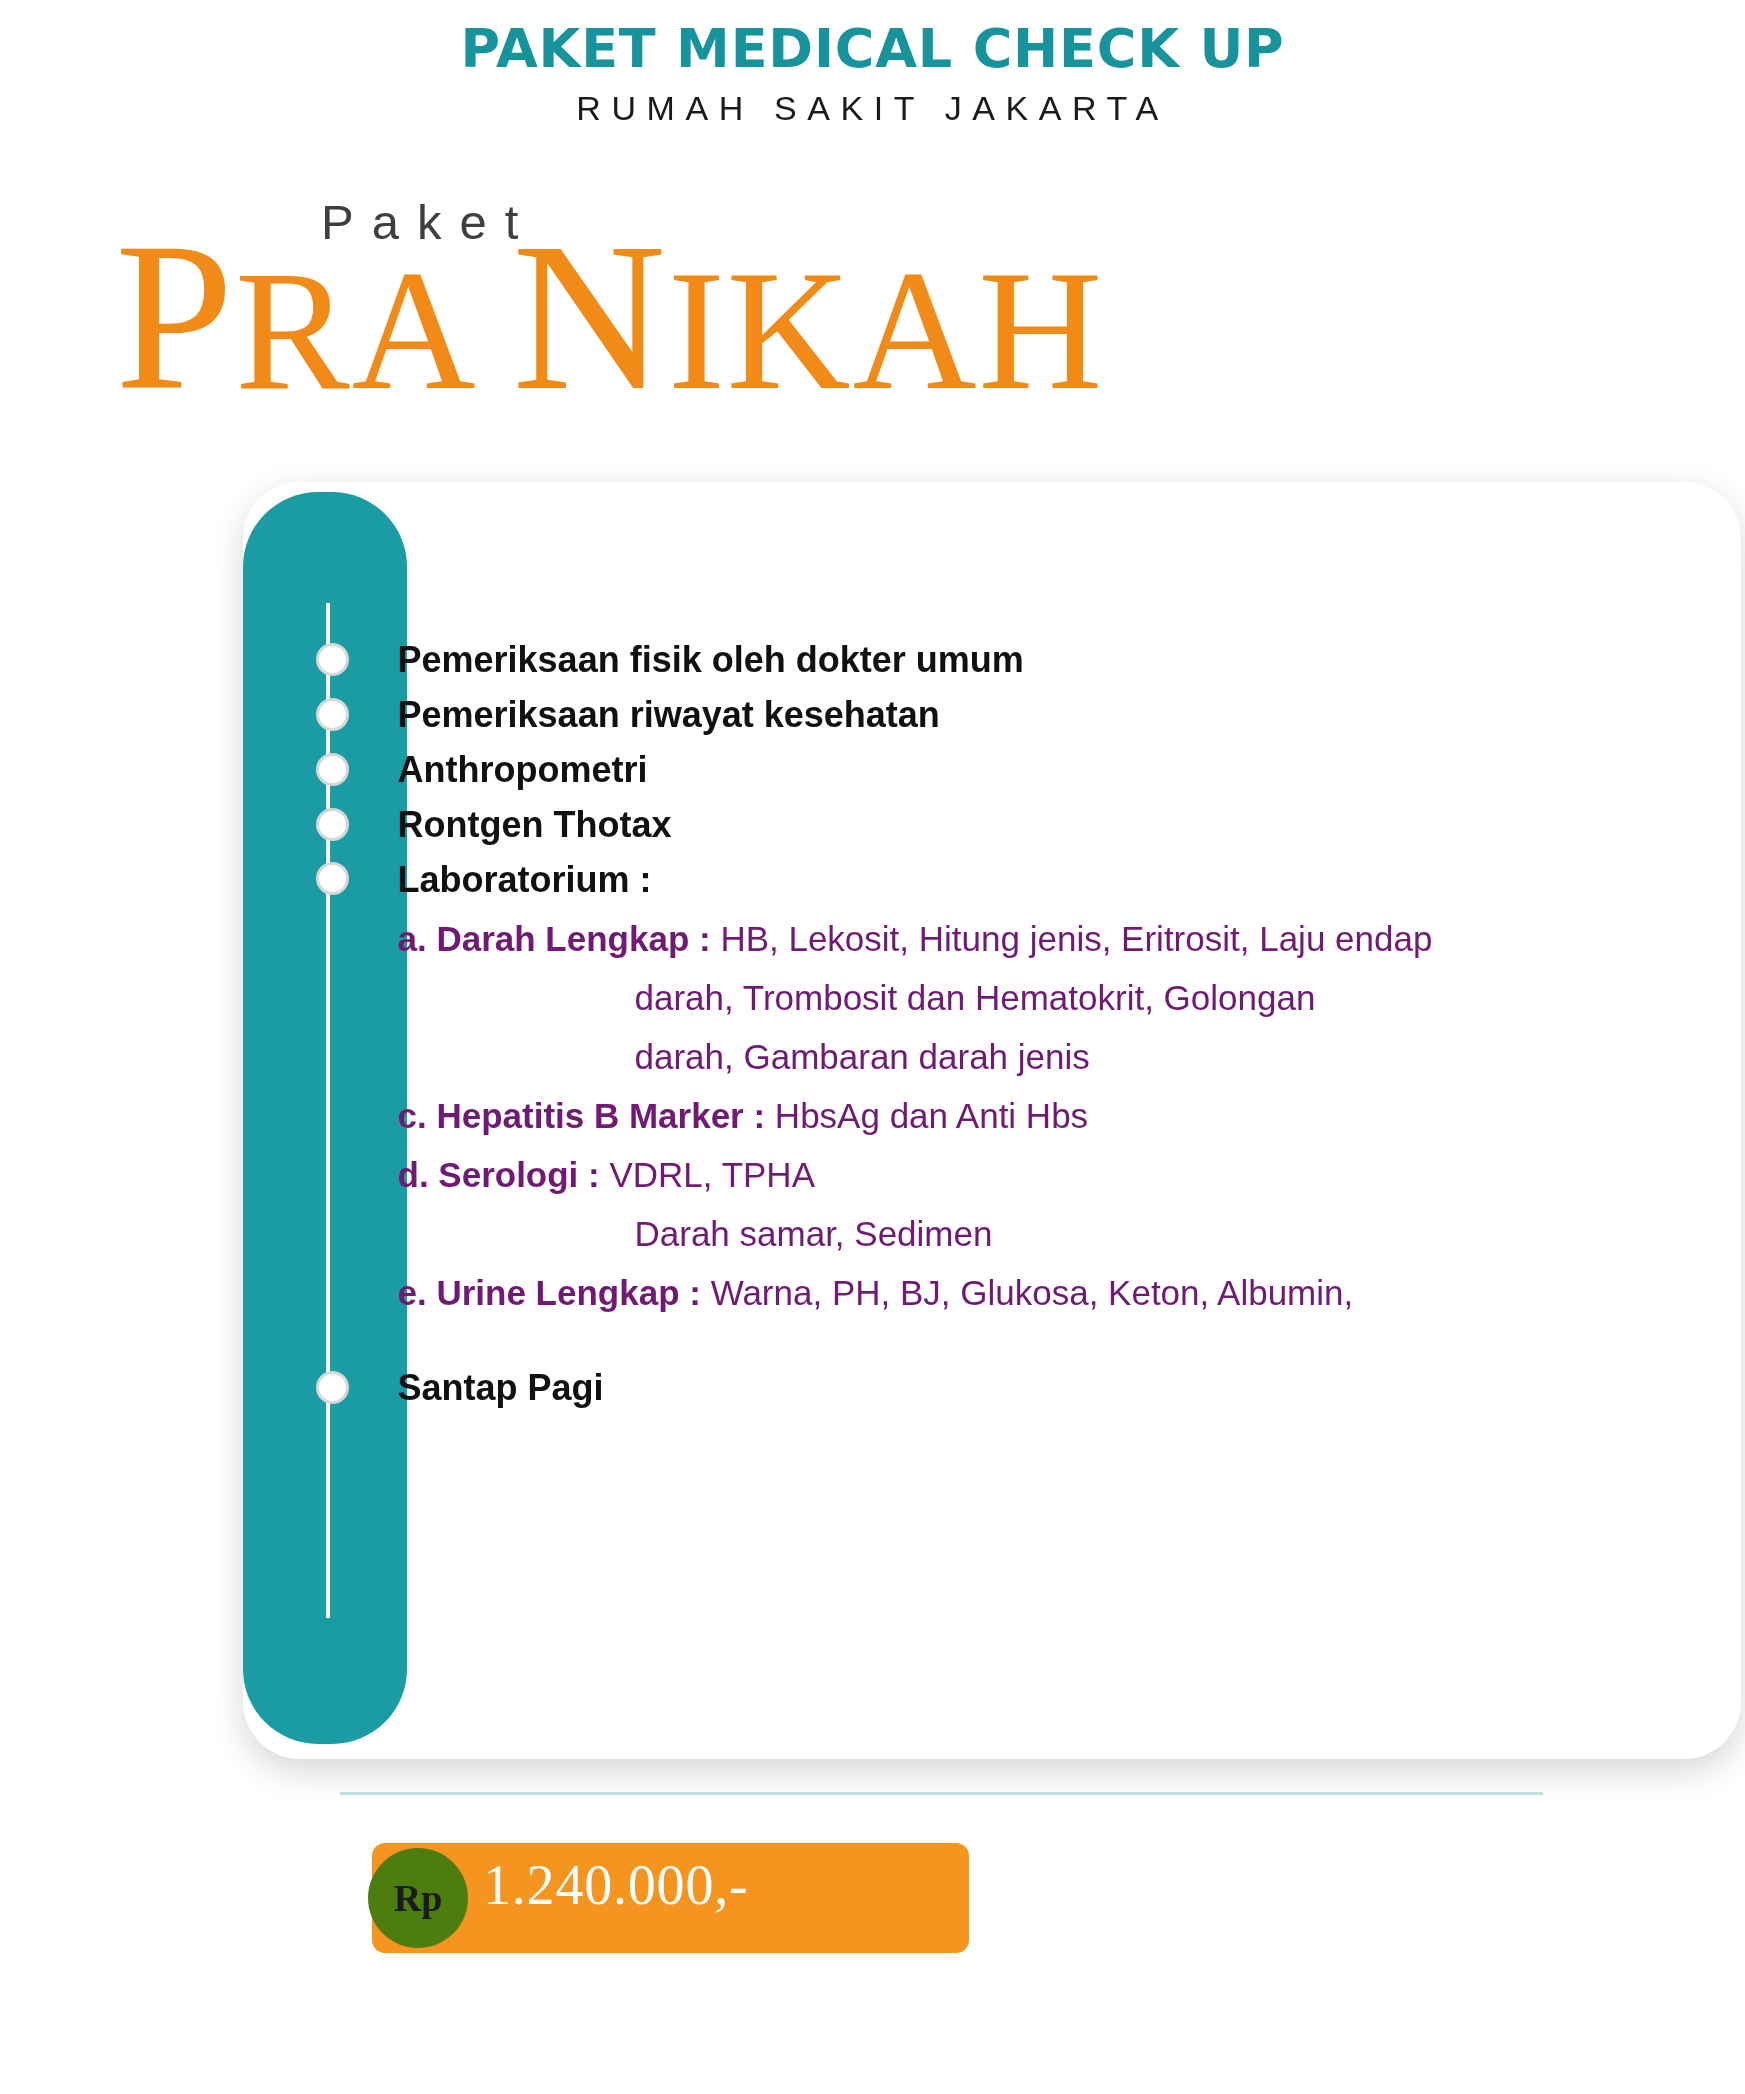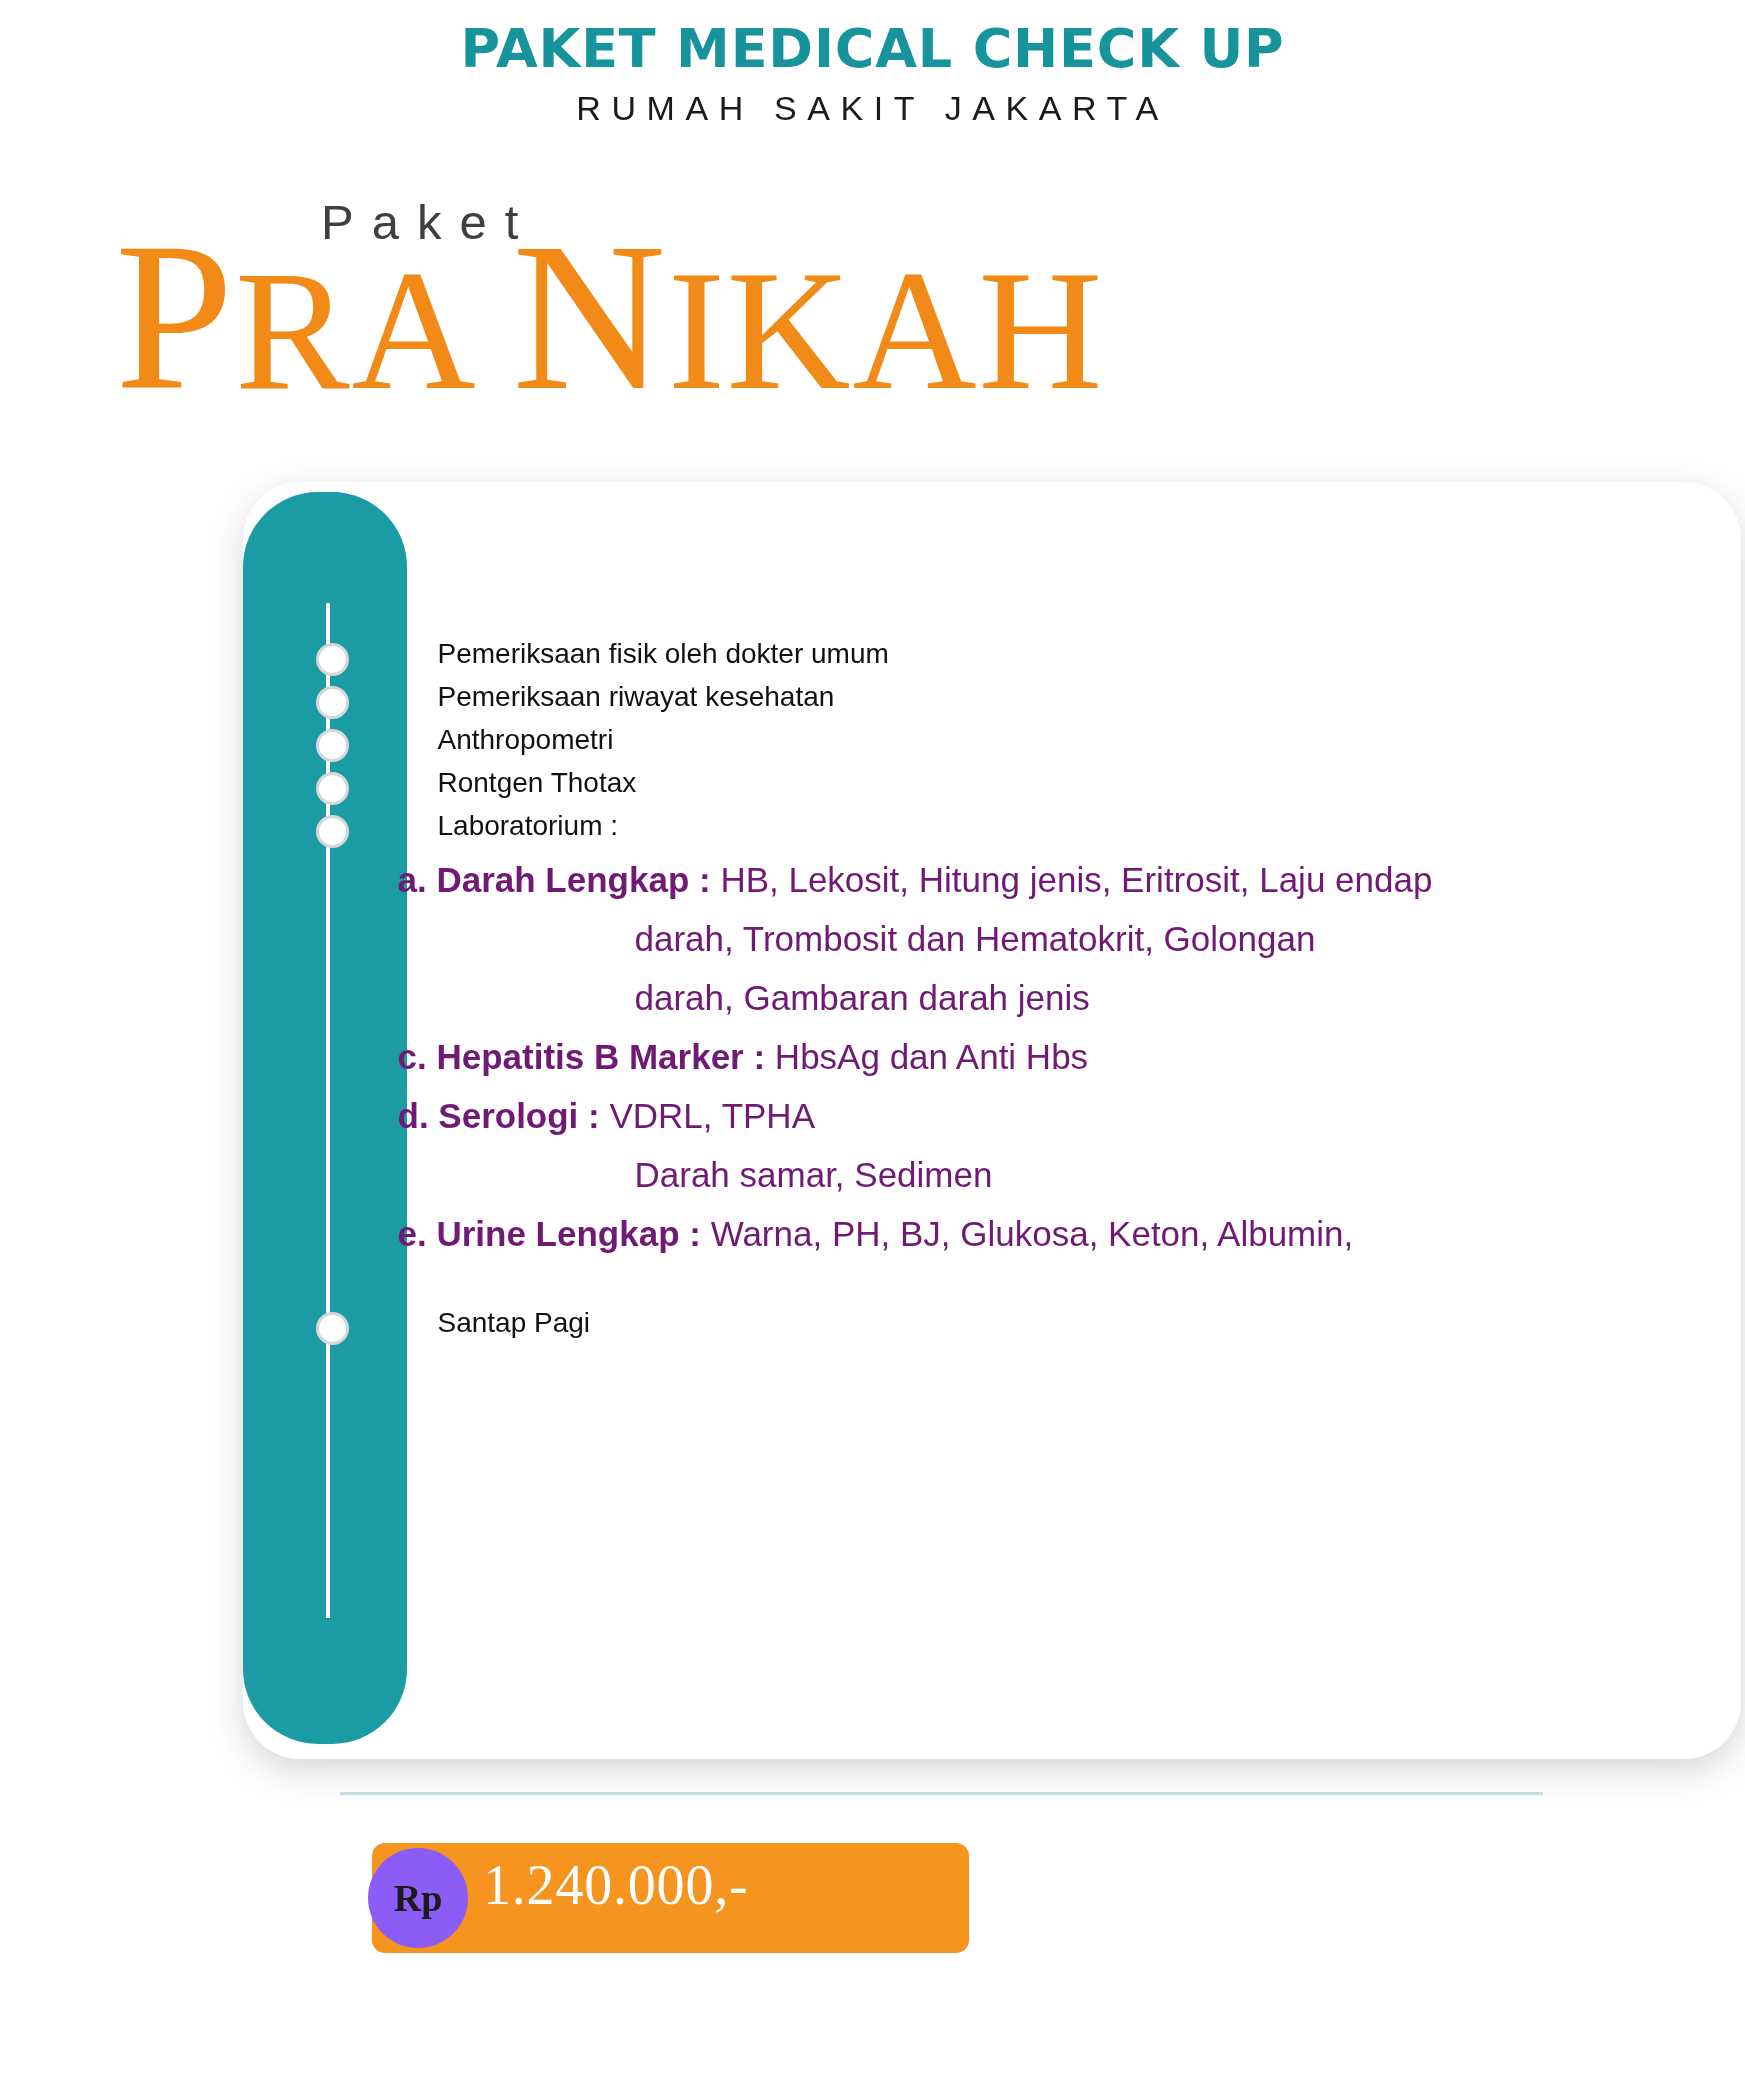--- a/index.html
+++ b/index.html
@@ -140,25 +140,24 @@
     left: 18px;
     top: 1.6px;
     width: 21px;
     height: 21px;
     background: #1b9ba3;
     transform: rotate(45deg);
     z-index: -1;
   }
   .bullet-plain::after { display: none; }
   .item-label {
-    font-size: 28px;
-    font-weight: normal;
+    font-size: 36px;
+    font-weight: bold;
     color: #111111;
     line-height: 1.48;
-    margin-left: 40px;
   }
   .sub {
     font-size: 35px;
     line-height: 1.45;
     color: #701a75;
     margin-top: 8.2px;
   }
   .sub b { font-weight: bold; }
   .sub-indent {
     padding-left: 237px;
@@ -189,21 +188,21 @@
     height: 110px;
     background: #f5941e;
     border-radius: 13px;
   }
   .rp-badge {
     position: absolute;
     left: 368px;
     top: 56px;
     width: 100px;
     height: 100px;
-    background: #8b5cf6;
+    background: #4d7c0f;
     border-radius: 50%;
     display: flex;
     align-items: center;
     justify-content: center;
     font-family: "Liberation Serif", serif;
     font-size: 38px;
     font-weight: bold;
     color: #1b1b1b;
   }
   .price-text {

